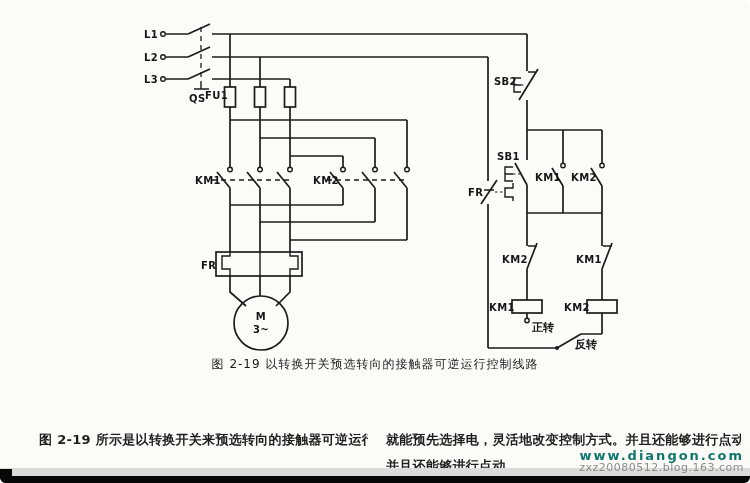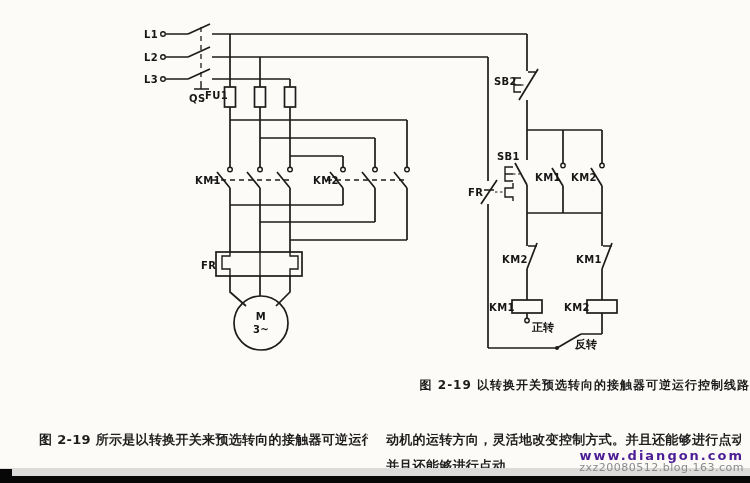--- a/index.html
+++ b/index.html
@@ -1,42 +1,42 @@
 <!DOCTYPE html>
 <html><head>
 <meta charset="utf-8">
 <style>
   html,body{margin:0;padding:0;}
   .page{
     position:relative;width:750px;height:483px;overflow:hidden;
-    background:#fcfbf7;font-family:"DejaVu Sans",sans-serif;color:#1b1b1b;
+    background:#fcfbf7;font-family:"DejaVu Sans",sans-serif;color:#1b1b1b;border-radius:6px;
   }
   svg{position:absolute;left:0;top:0;}
   .w{stroke:#1c1c1c;stroke-width:1.7;fill:none;}
   .w2{stroke:#1c1c1c;stroke-width:1.4;fill:none;}
   .dash{stroke:#1c1c1c;stroke-width:1.3;fill:none;stroke-dasharray:5 4;}
   .dash2{stroke:#1c1c1c;stroke-width:1.2;fill:none;stroke-dasharray:2.5 2.5;}
   .term{fill:#fcfbf7;stroke:#1c1c1c;stroke-width:1.4;}
   .dot{fill:#1c1c1c;stroke:none;}
   text{font-family:"DejaVu Sans",sans-serif;font-weight:bold;fill:#161616;}
   .lbl{font-size:10px;letter-spacing:.4px;}
   .cn{font-size:11px;}
   .caption{
-    position:absolute;top:377px;left:0;width:100%;text-align:right;
-    font-size:12px;font-weight:bold;letter-spacing:1px;
+    position:absolute;top:356px;left:0;width:100%;text-align:center;
+    font-size:12px;font-weight:normal;letter-spacing:1px;
   }
   .bodytext{
     position:absolute;top:427px;left:13px;right:9px;display:flex;gap:18px;
     font-size:13px;font-weight:bold;line-height:26px;color:#1e1e1e;letter-spacing:.3px;
   }
   .col{flex:1;min-width:0;}
   .col p{margin:0;white-space:nowrap;overflow:hidden;}
   .indent{text-indent:2em;}
   .wm{position:absolute;right:6px;top:450px;text-align:right;z-index:5;line-height:12px;}
-  .wm1{color:#4c1d95;font-size:13px;letter-spacing:2px;font-weight:bold;}
+  .wm1{color:#0f766e;font-size:13px;letter-spacing:2px;font-weight:bold;}
   .wm2{color:#8b8b8b;font-size:11px;letter-spacing:.5px;margin-left:40px;}
   .band-gray{position:absolute;left:0;right:0;top:468px;height:9px;background:#dbdbd9;z-index:1;}
   .band-black{position:absolute;left:0;right:0;top:476px;height:7px;background:#070707;z-index:2;}
   .corner{position:absolute;left:0;top:469px;width:12px;height:14px;background:#070707;z-index:3;}
 </style>
 </head>
 <body>
 
 <div class="page">
 
@@ -179,21 +179,21 @@
     </g>
   </svg>
 
   <div class="caption">图 2-19  以转换开关预选转向的接触器可逆运行控制线路</div>
 
   <div class="bodytext">
     <div class="col">
       <p class="indent">图 2-19 所示是以转换开关来预选转向的接触器可逆运行</p>
     </div>
     <div class="col">
-      <p>动机的运转方向，灵活地改变控制方式。并且还能够进行点动</p>
+      <p>就能预先选择电，灵活地改变控制方式。并且还能够进行点动</p>
       <p>并且还能够进行点动。</p>
     </div>
   </div>
 
   <div class="wm">
     <div class="wm1">www.diangon.com</div>
     <div class="wm2">zxz20080512.blog.163.com</div>
   </div>
 
   <div class="band-gray"></div>

